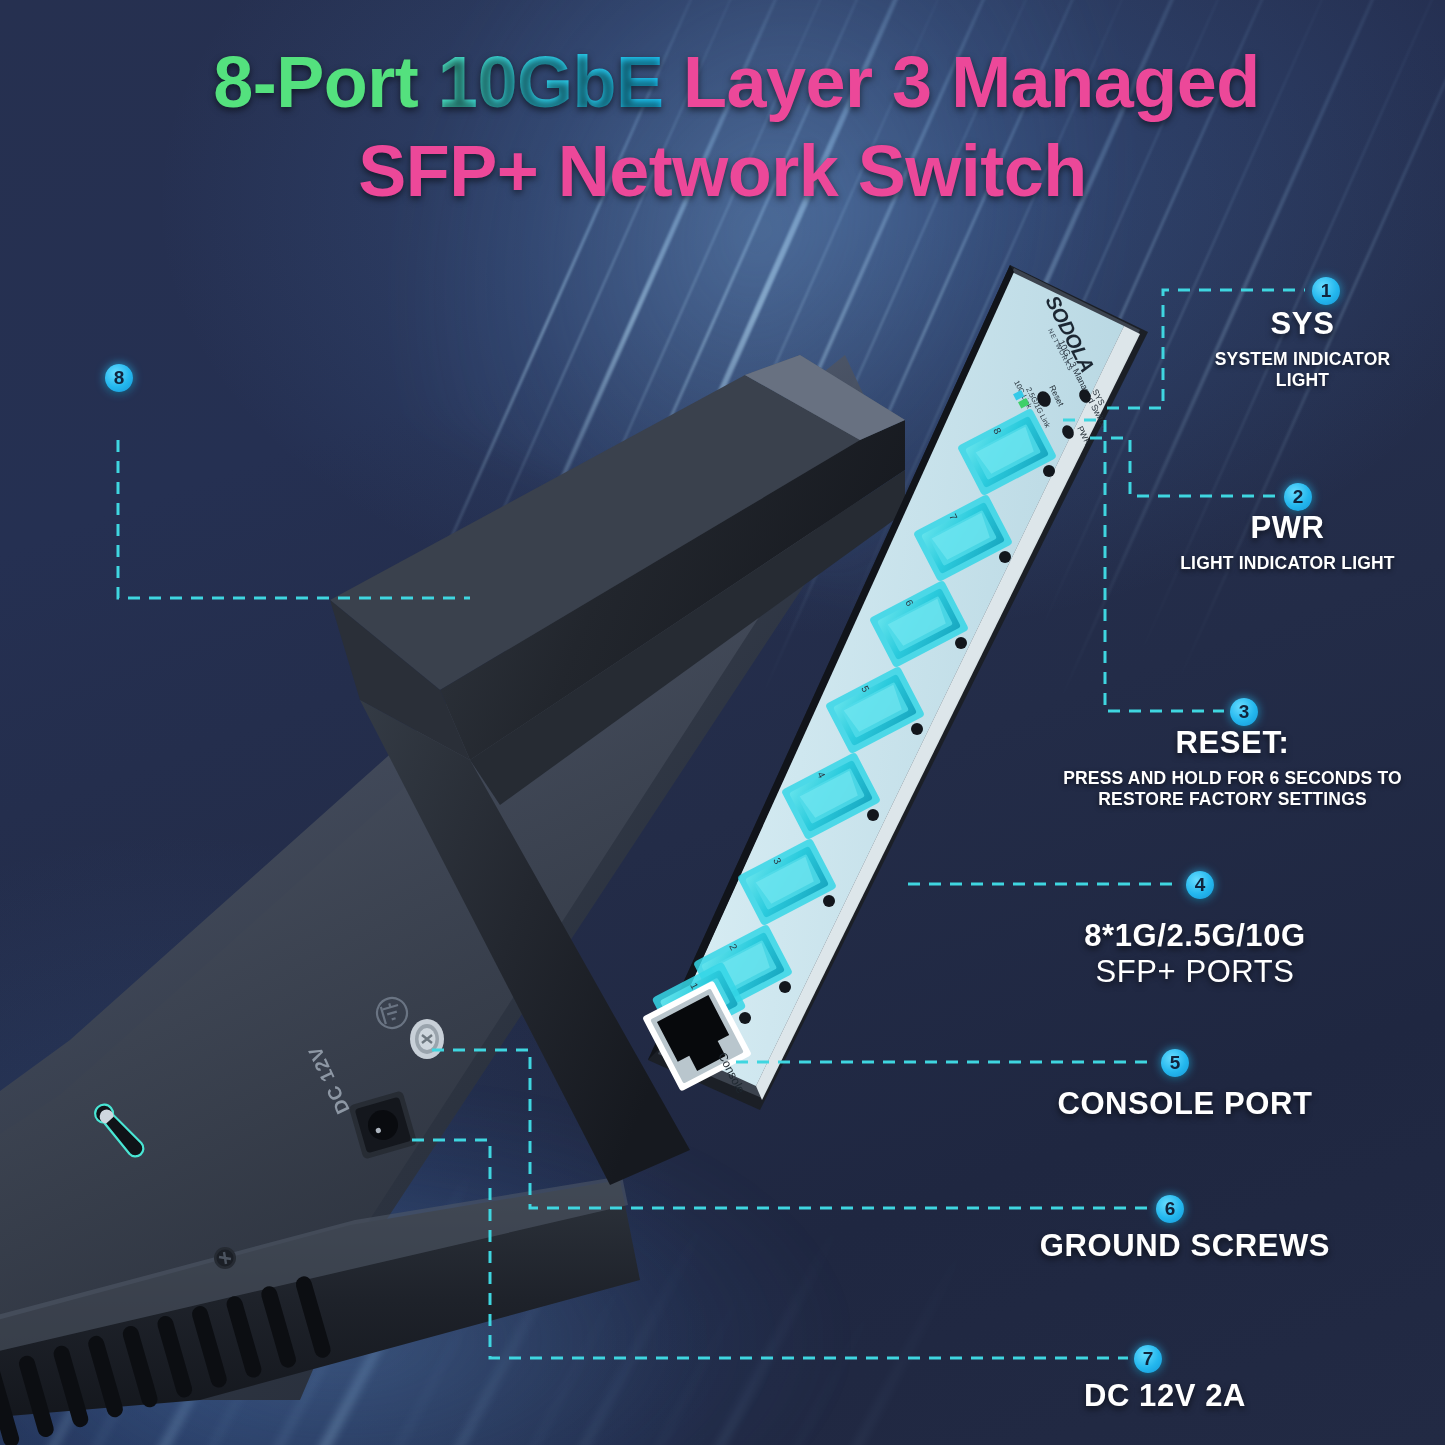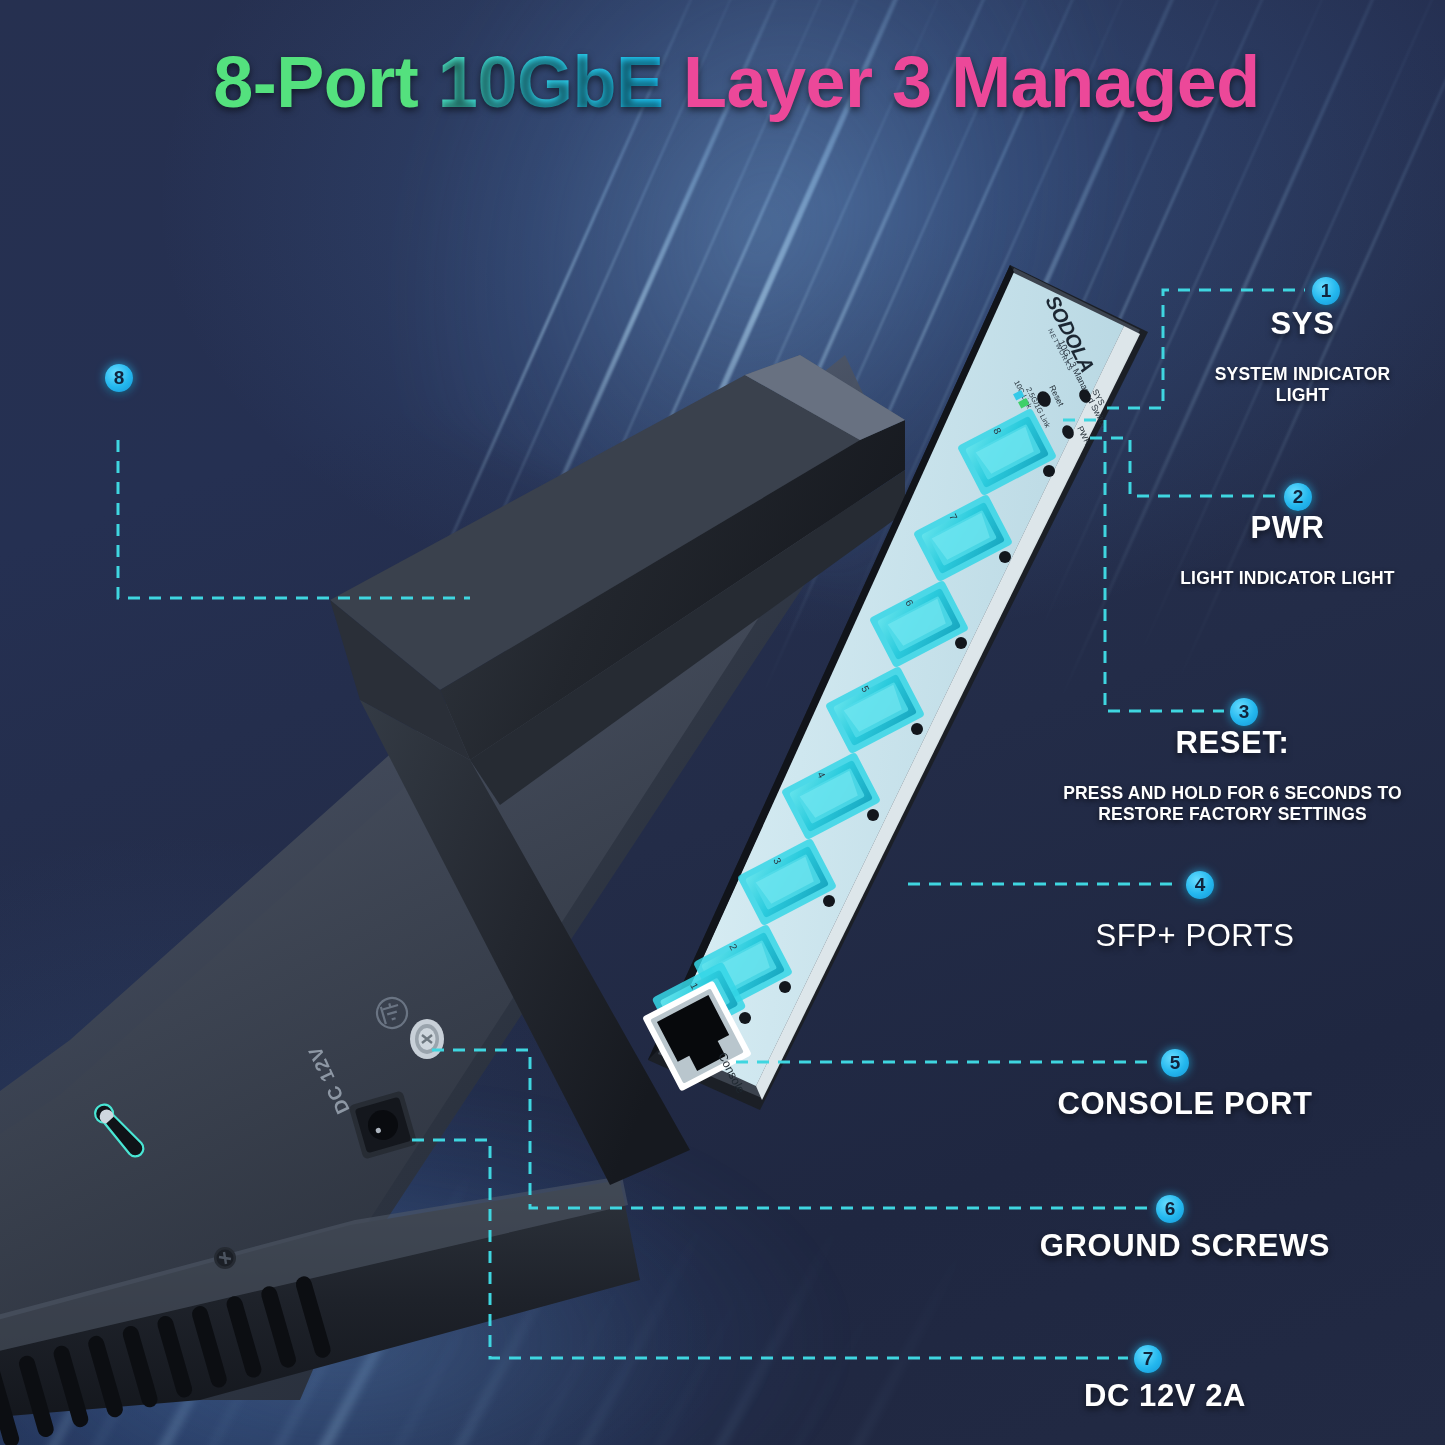--- a/index.html
+++ b/index.html
@@ -40,21 +40,21 @@
     -webkit-background-clip:text;background-clip:text;color:transparent;}
   .t-white{color:#ec4899;}
 
   
   #device{position:absolute;left:0;top:0;width:1445px;height:1445px;z-index:20;}
 
   
   .callout{position:absolute;z-index:60;color:#fff;text-align:center;}
   .co-title{font-size:31px;font-weight:bold;letter-spacing:.6px;
     text-shadow:0 3px 6px rgba(0,0,0,.6);white-space:nowrap;}
-  .co-sub{font-size:17.5px;font-weight:bold;letter-spacing:.2px;margin-top:22px;
+  .co-sub{font-size:17.5px;font-weight:bold;letter-spacing:.2px;margin-top:7px;
     text-shadow:0 2px 5px rgba(0,0,0,.6);line-height:1.22;}
   .co-line2{font-size:31px;font-weight:normal;letter-spacing:.6px;
     text-shadow:0 3px 6px rgba(0,0,0,.6);white-space:nowrap;}
 
   
   .badge{position:absolute;width:28px;height:28px;border-radius:50%;
     background:radial-gradient(circle at 38% 32%, #66dcff 0%, #23b7ee 55%, #1796d6 100%);
     box-shadow:0 0 10px rgba(40,190,245,.75), 0 2px 4px rgba(0,0,0,.45);
     color:#10243c;font-size:19px;font-weight:bold;line-height:28px;text-align:center;
     z-index:62;}
@@ -99,20 +99,21 @@
       <div class="streak soft" style="left: 505px; top: 1190px; width: 2px; height: 620px; opacity: 0.26; transform: rotate(28deg);"></div>
       <div class="streak soft" style="left: 565px; top: 1150px; width: 3px; height: 660px; opacity: 0.32; transform: rotate(28deg);"></div>
       <div class="streak soft" style="left: 630px; top: 1200px; width: 2px; height: 600px; opacity: 0.22; transform: rotate(28deg);"></div>
       <div class="streak soft" style="left: 695px; top: 1160px; width: 4px; height: 660px; opacity: 0.3; transform: rotate(28deg);"></div>
       <div class="streak soft" style="left: 760px; top: 1210px; width: 2px; height: 610px; opacity: 0.2; transform: rotate(28deg);"></div>
       <div class="streak soft" style="left: 830px; top: 1170px; width: 3px; height: 650px; opacity: 0.24; transform: rotate(28deg);"></div>
     </div>
 
   <div class="headline">
     <div class="hl-line"><span class="t-green">8-Port </span><span class="t-cyan">10GbE </span><span class="t-white">Layer 3 Managed</span></div>
+    <div class="hl-line l2 t-white">SFP+ Network Switch</div>
   </div>
 
   <svg id="device" viewBox="0 0 1445 1445">
     <defs>
       <linearGradient id="topFace" x1="0" y1="0" x2="1" y2="1">
         <stop offset="0%" stop-color="#5b6678"></stop>
         <stop offset="28%" stop-color="#3e4657"></stop>
         <stop offset="62%" stop-color="#2c3340"></stop>
         <stop offset="100%" stop-color="#222833"></stop>
       </linearGradient>
@@ -385,20 +386,21 @@
     <div class="co-title">PWR</div>
     <div class="co-sub">LIGHT INDICATOR LIGHT</div>
   </div>
 
   <div class="callout" style="left:1020px;top:725px;width:425px;">
     <div class="co-title">RESET:</div>
     <div class="co-sub">PRESS AND HOLD FOR 6 SECONDS TO<br>RESTORE FACTORY SETTINGS</div>
   </div>
 
   <div class="callout" style="left:1030px;top:918px;width:330px;">
+    <div class="co-title">8*1G/2.5G/10G</div>
     <div class="co-line2">SFP+ PORTS</div>
   </div>
 
   <div class="callout" style="left:1000px;top:1086px;width:370px;">
     <div class="co-title">CONSOLE PORT</div>
   </div>
 
   <div class="callout" style="left:1000px;top:1228px;width:370px;">
     <div class="co-title">GROUND SCREWS</div>
   </div>

